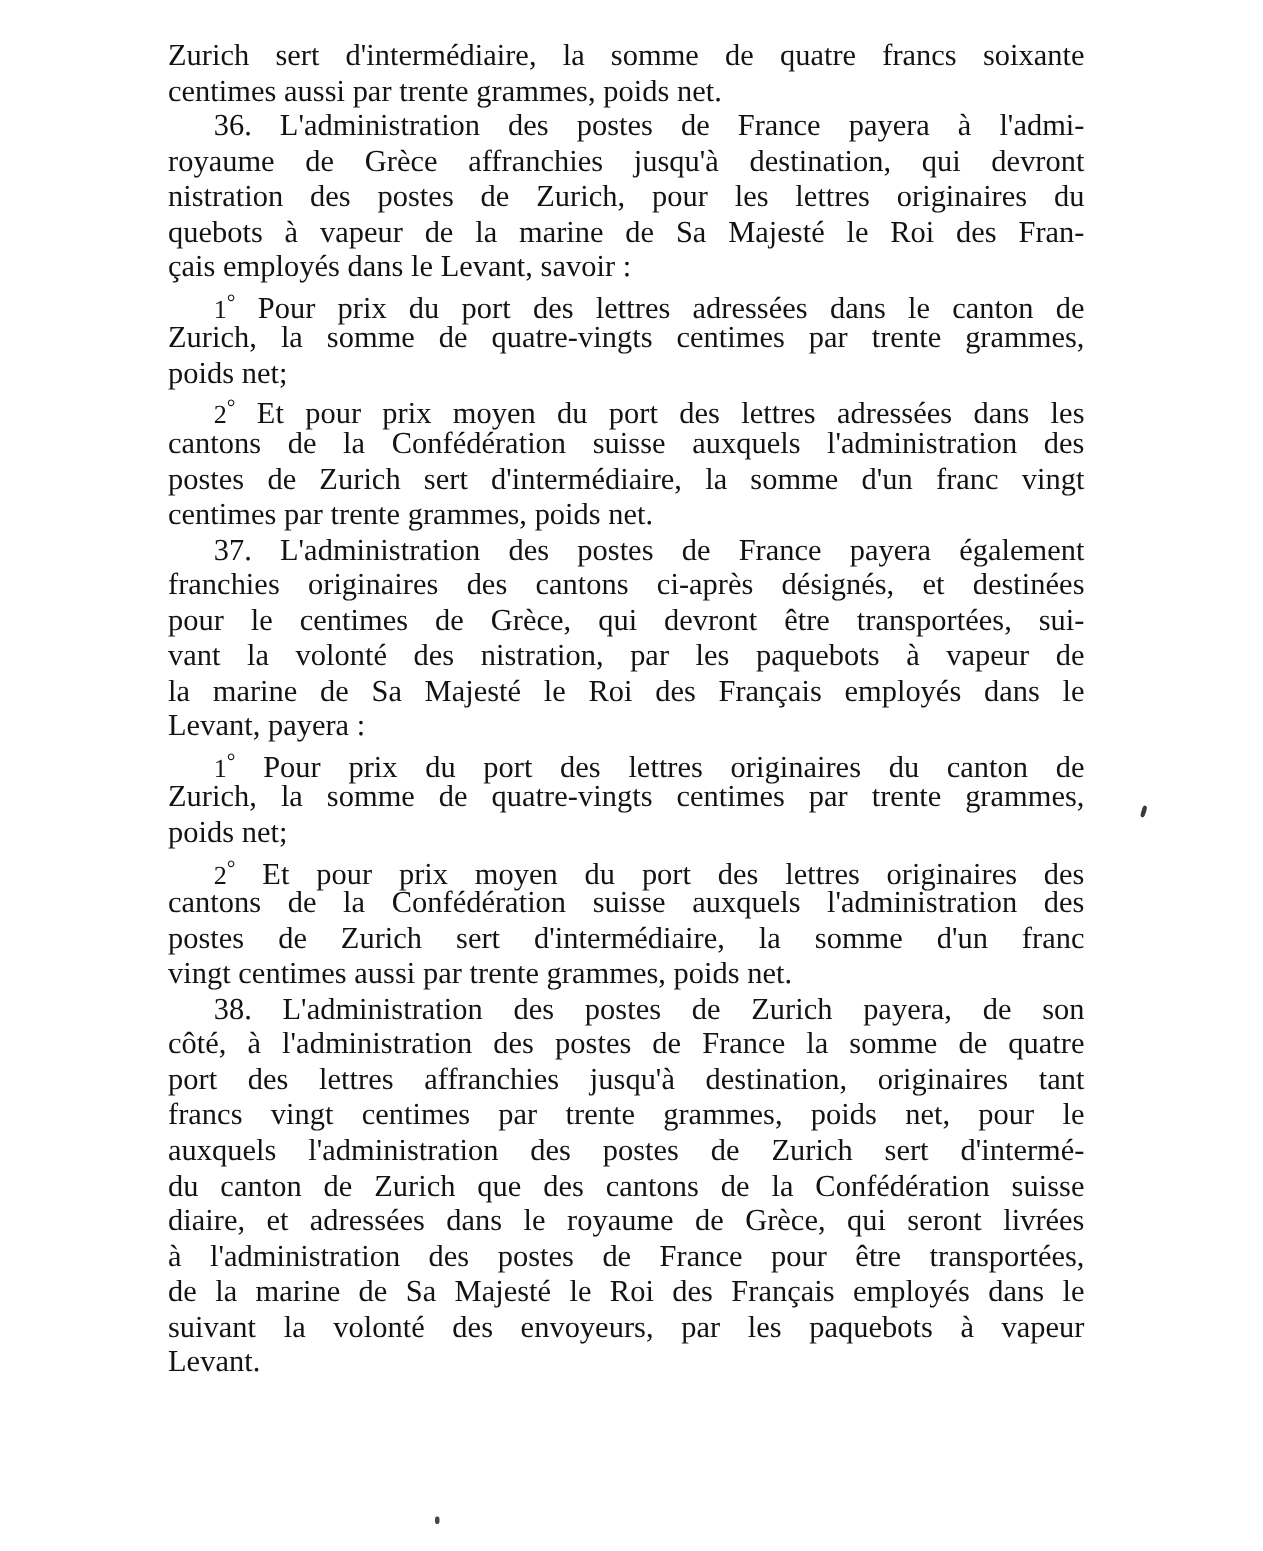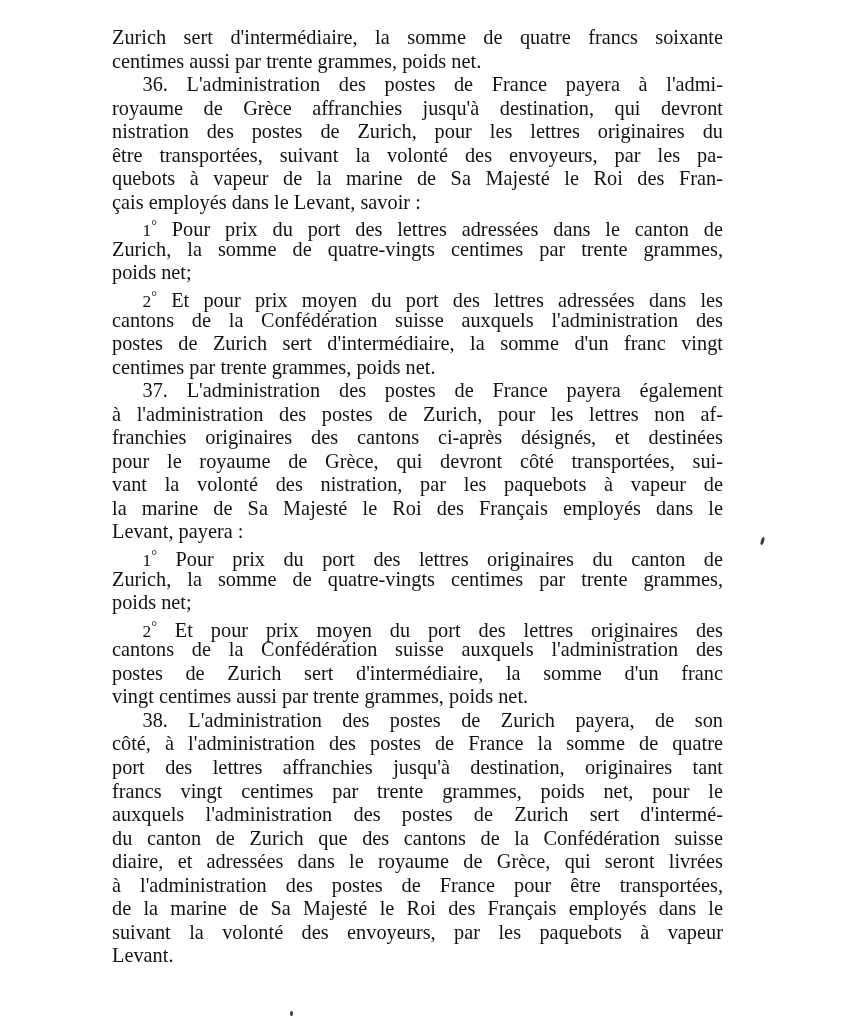--- a/index.html
+++ b/index.html
@@ -103,40 +103,38 @@
   <div id="text-column">
 
   <div class="para">
         <span class="ln just"><span>Zurich sert d'intermédiaire, la somme de quatre francs soixante</span></span>
         <span class="ln last"><span>centimes aussi par trente grammes, poids net.</span></span>
       </div>
       <div class="para">
         <span class="ln just"><span>  </span><span>36.  L'administration des postes de France payera à l'admi-</span></span>
         <span class="ln just"><span>royaume de Grèce affranchies jusqu'à destination, qui devront</span></span>
         <span class="ln just"><span>nistration des postes de Zurich, pour les lettres originaires du</span></span>
-        <span class="ln just"><span>être transportées, suivant la volonté des envoyeurs, par les pa-</span></span>
         <span class="ln just"><span>quebots à vapeur de la marine de Sa Majesté le Roi des Fran-</span></span>
         <span class="ln last"><span>çais employés dans le Levant, savoir :</span></span>
       </div>
       <div class="para">
         <span class="ln just"><span>  </span><span class="smallnum">1</span><span class="ord">°</span><span> Pour prix du port des lettres adressées dans le canton de</span></span>
         <span class="ln just"><span>Zurich, la somme de quatre-vingts centimes par trente grammes,</span></span>
         <span class="ln last"><span>poids net;</span></span>
       </div>
       <div class="para">
         <span class="ln just"><span>  </span><span class="smallnum">2</span><span class="ord">°</span><span> Et pour prix moyen du port des lettres adressées dans les</span></span>
         <span class="ln just"><span>cantons de la Confédération suisse auxquels l'administration des</span></span>
         <span class="ln just"><span>postes de Zurich sert d'intermédiaire, la somme d'un franc vingt</span></span>
         <span class="ln last"><span>centimes par trente grammes, poids net.</span></span>
       </div>
       <div class="para">
         <span class="ln just"><span>  </span><span>37.  L'administration des postes de France payera également</span></span>
-        <span class="ln just"><span>à l'administration des postes de Zurich, pour les lettres non af-</span></span>
         <span class="ln just"><span>franchies originaires des cantons ci-après désignés, et destinées</span></span>
-        <span class="ln just"><span>pour le royaume de Grèce, qui devront côté transportées, sui-</span></span>
+        <span class="ln just"><span>pour le centimes de Grèce, qui devront être transportées, sui-</span></span>
         <span class="ln just"><span>vant la volonté des nistration, par les paquebots à vapeur de</span></span>
         <span class="ln just"><span>la marine de Sa Majesté le Roi des Français employés dans le</span></span>
         <span class="ln last"><span>Levant, payera :</span></span>
       </div>
       <div class="para">
         <span class="ln just"><span>  </span><span class="smallnum">1</span><span class="ord">°</span><span> Pour prix du port des lettres originaires du canton de</span></span>
         <span class="ln just"><span>Zurich, la somme de quatre-vingts centimes par trente grammes,</span></span>
         <span class="ln last"><span>poids net;</span></span>
       </div>
       <div class="para">

